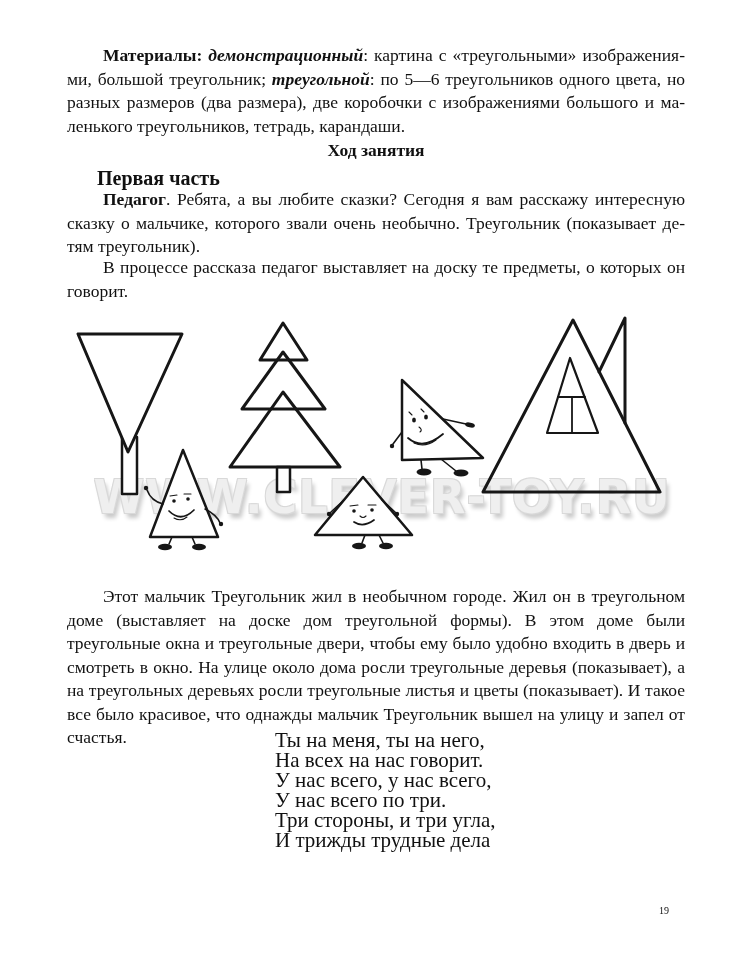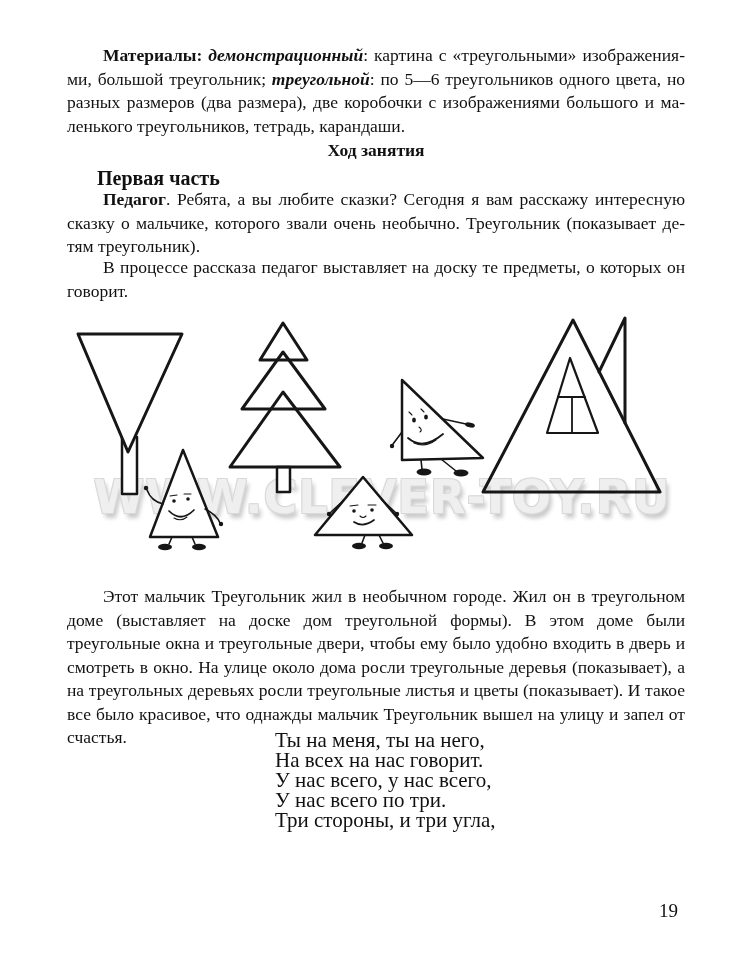--- a/index.html
+++ b/index.html
@@ -34,21 +34,21 @@
       -1px -1px 0 #d9d9d9, 1px -1px 0 #d9d9d9,
       -1px  1px 0 #d9d9d9, 1px  1px 0 #d9d9d9,
       3px 5px 4px #c9c9c9;
   }
 
   #poem { position:absolute; left:275px; top:730px; margin:0;
           font-size:21px; line-height:20px; }
   .poem-line { white-space:nowrap; }
 
   #page-number { position:absolute; left:659px; top:902px; margin:0;
-                 font-size:19px; line-height:18px; }
+                 font-size:10px; line-height:18px; }
 </style>
 </head>
 <body>
 
 <div class="page">
 
   <p class="body-text indent" id="p-materials"><b>Материалы: </b><b><i>демонстрационный</i></b><span>: картина с «треугольными» изображения­ми, большой треугольник; </span><b><i>треугольной</i></b><span>: по 5—6 треугольников одного цвета, но разных размеров (два размера), две коробочки с изображениями большого и ма­ленького треугольников, тетрадь, карандаши.</span></p>
 
   <p class="body-text" id="heading">Ход занятия</p>
 
@@ -140,17 +140,18 @@
   </div>
 
   <p class="body-text indent" id="p-story">Этот мальчик Треугольник жил в необычном городе. Жил он в треугольном доме (выставляет на доске дом треугольной формы). В этом доме были треугольные окна и треугольные двери, чтобы ему было удобно входить в дверь и смо­треть в окно. На улице около дома росли треугольные деревья (показывает), а на треугольных деревьях росли треугольные листья и цветы (показывает). И такое все было красивое, что однажды мальчик Треугольник вышел на улицу и запел от счастья.</p>
 
   <div id="poem">
     <div class="poem-line">Ты на меня, ты на него,</div>
     <div class="poem-line">На всех на нас говорит.</div>
     <div class="poem-line">У нас всего, у нас всего,</div>
     <div class="poem-line">У нас всего по три.</div>
     <div class="poem-line">Три стороны, и три угла,</div>
+    <div class="poem-line">И трижды трудные дела</div>
   </div>
 
   <p id="page-number">19</p>
 
 </div>
 
 </body></html>

